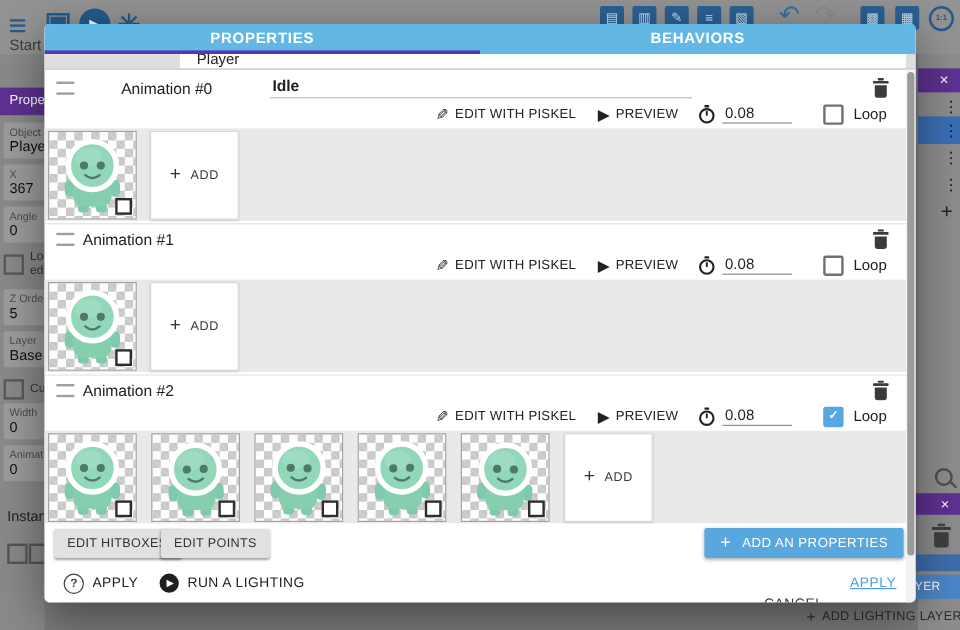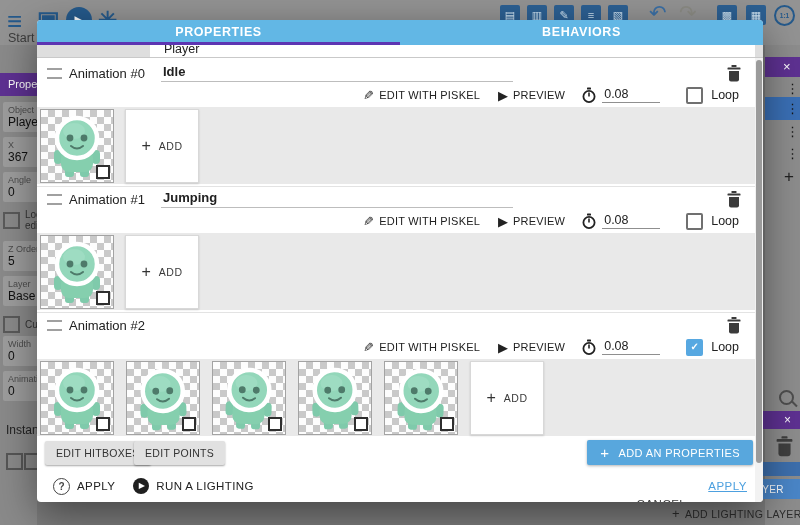--- a/index.html
+++ b/index.html
@@ -263,21 +263,21 @@
     <div class="tab">BEHAVIORS</div>
     <div class="tab-indicator"></div>
   </div>
 
   <div class="player-row">
     <div class="player-field">
       <span>Player</span>
     </div>
   </div>
 
-  <div class="sec-header" style="top:42px;">
+  <div class="sec-header" style="top:42px;gap:32px;">
     <span class="handle"></span>
     <span class="anim-label">Animation #0</span>
     <span class="anim-name">Idle</span>
     <span class="sec-sp"></span>
     <span class="trash-btn">
       <svg width="14" height="17">
           <use href="#i-trash" width="14" height="17"></use>
         </svg>
     </span>
   </div>
@@ -309,21 +309,20 @@
     <div class="addtile" style="left:88px;">
       <span class="plus">+</span>
       <span class="addlbl">ADD</span>
     </div>
   </div>
   <div class="sec-sep" style="top:166px;"></div>
 
   <div class="sec-header" style="top:168px;">
     <span class="handle"></span>
     <span class="anim-label">Animation #1</span>
-    <span class="anim-name">Jumping</span>
     <span class="sec-sp"></span>
     <span class="trash-btn">
       <svg width="14" height="17">
           <use href="#i-trash" width="14" height="17"></use>
         </svg>
     </span>
   </div>
   <div class="sec-controls" style="top:191px;">
     <span class="ctl-ic pencil">✎</span>
     <span class="ctl-lbl">EDIT WITH PISKEL</span>

